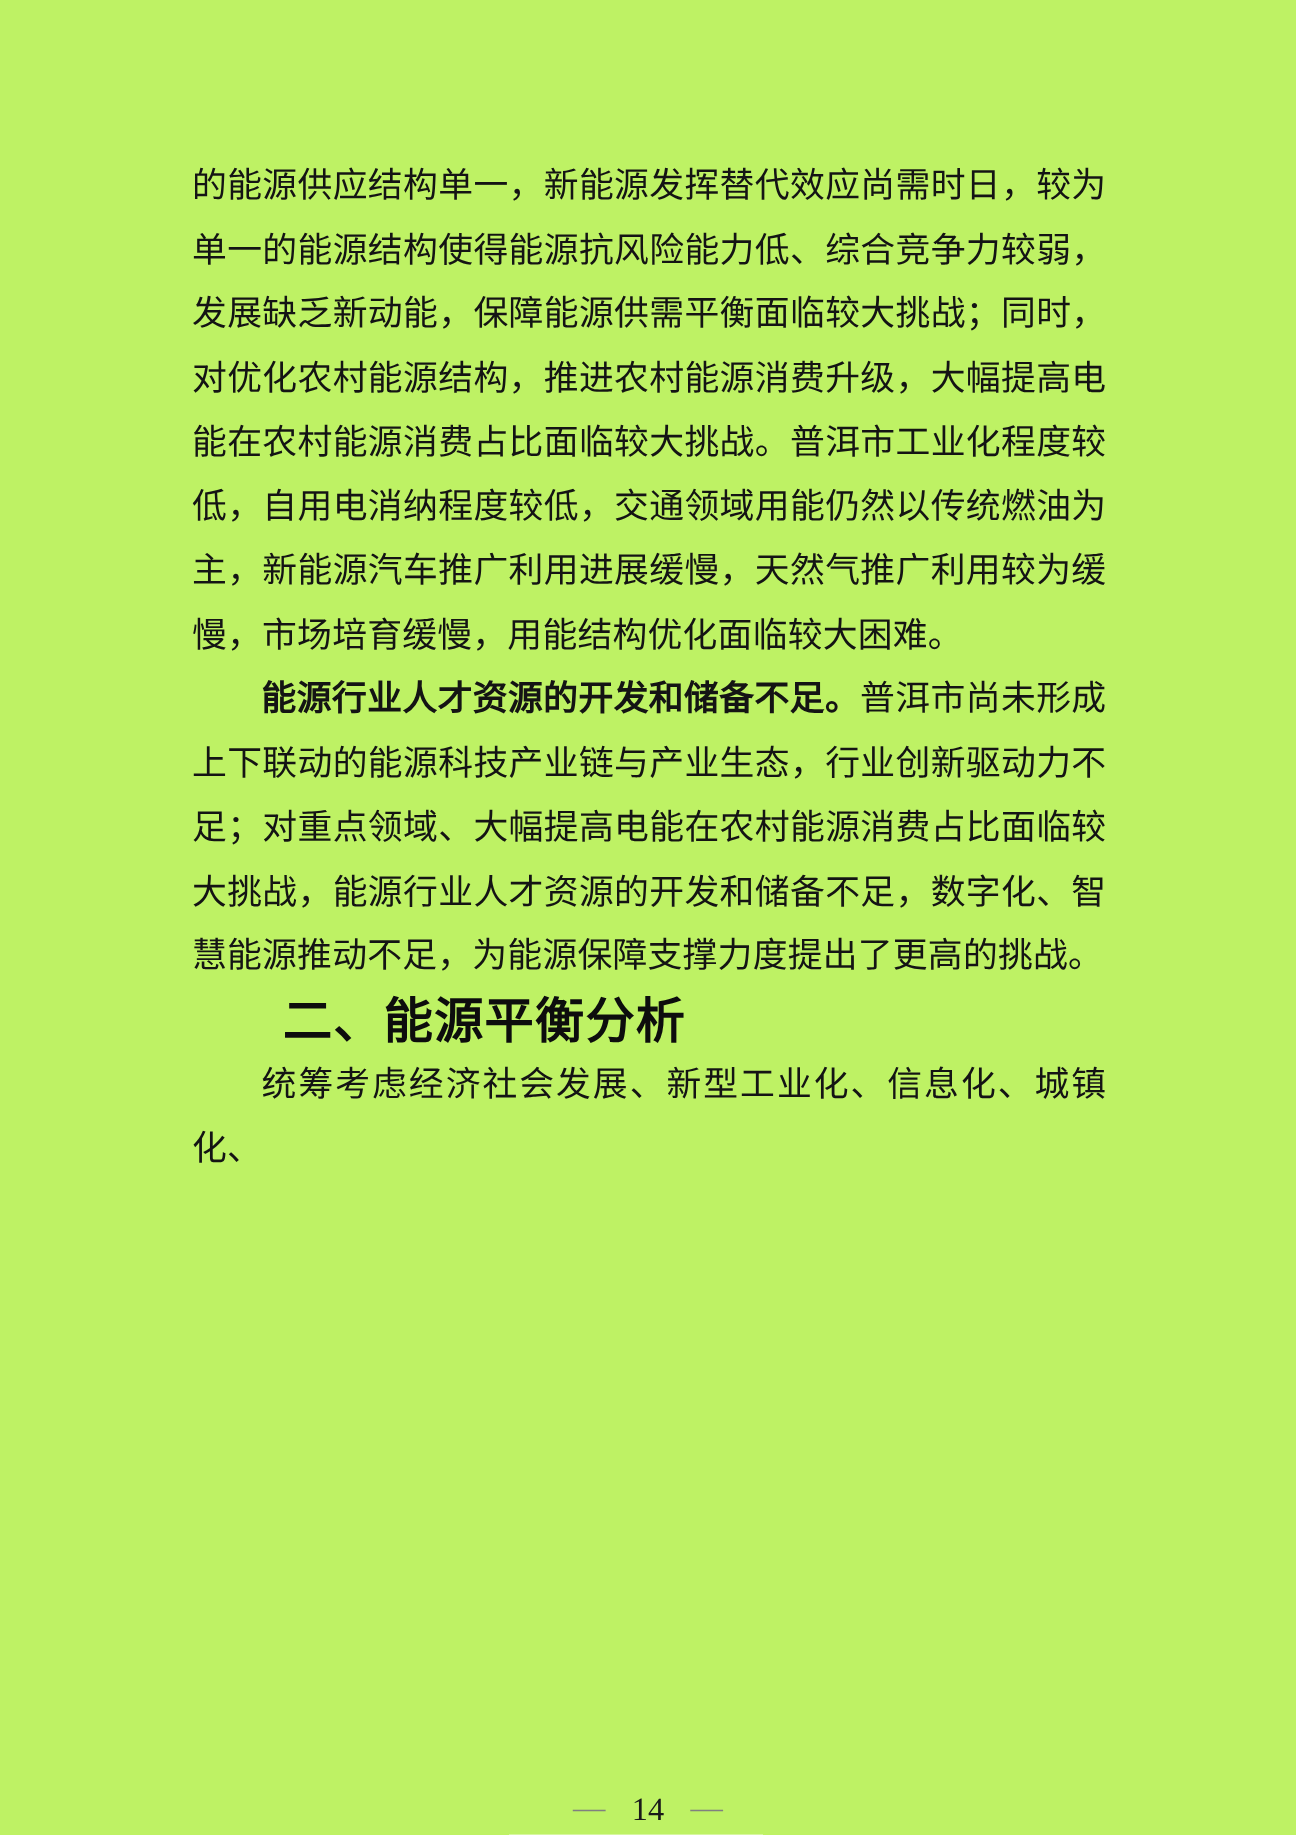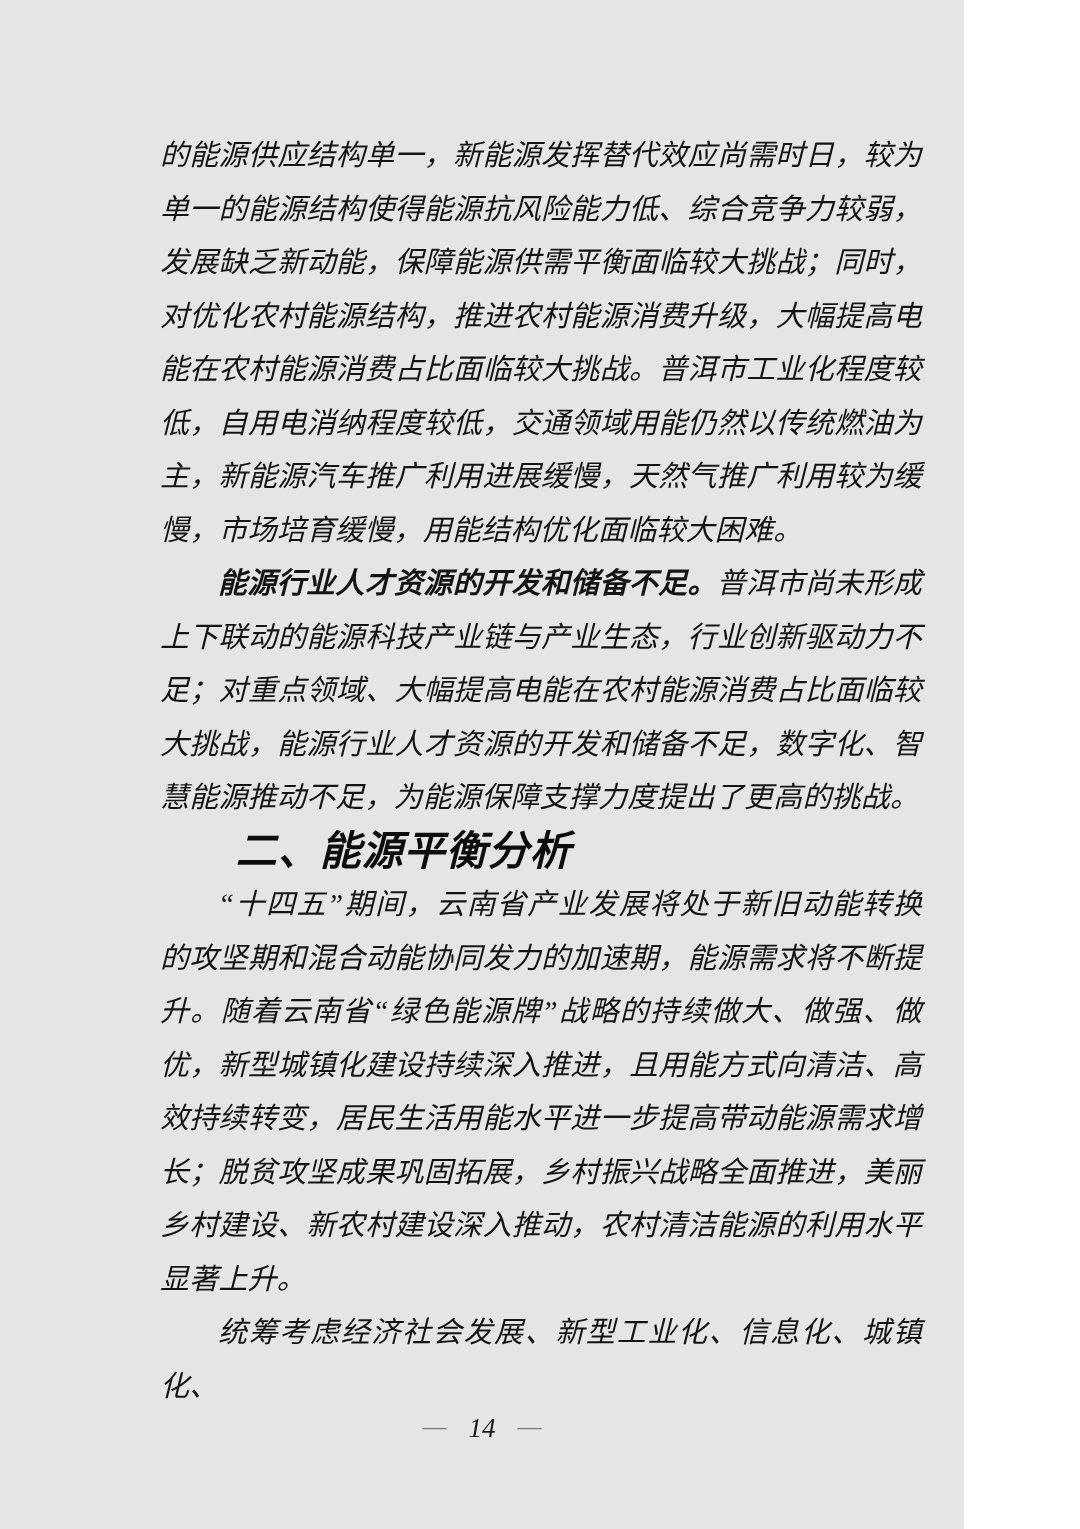--- a/index.html
+++ b/index.html
@@ -2,27 +2,26 @@
 <html lang="zh-CN"><head>
 <meta charset="utf-8">
 <style>
   html, body {
     margin: 0;
     padding: 0;
     background: #ffffff;
   }
   .page {
     position: relative;
-    width: 964px;
+    width: 1080px;
     height: 1529px;
-    background: #e5e5e5;
+    background: #bef264;
     overflow: hidden;
     font-family: "Liberation Serif", "DejaVu Serif", serif;
     color: #141414;
-    font-style: italic;
   }
   .content {
     position: absolute;
     left: 160px;
     top: 129px;
     width: 762px;
   }
   p.body-para {
     margin: 0;
     font-size: 29px;
@@ -52,21 +51,21 @@
     font-size: 29px;
     line-height: 53.5px;
     font-weight: bold;
     text-indent: 1.9em;
     letter-spacing: 2px;
     color: #0d0d0d;
   }
   .footer {
     position: absolute;
     left: 0;
-    top: 1406px;
+    top: 1486px;
     width: 100%;
     text-align: center;
     font-size: 27px;
     line-height: 44px;
     color: #1a1a1a;
   }
   .footer .dash {
     color: #808080;
     position: relative;
     top: -2px;
@@ -83,21 +82,20 @@
 <div class="page">
   <div class="content">
 
     <p class="body-para">的能源供应结构单一，新能源发挥替代效应尚需时日，较为单一的能源结构使得能源抗风险能力低、综合竞争力较弱，发展缺乏新动能，保障能源供需平衡面临较大挑战；同时，对优化农村能源结构，推进农村能源消费升级，大幅提高电能在农村能源消费占比面临较大挑战。普洱市工业化程度较低，自用电消纳程度较低，交通领域用能仍然以传统燃油为主，新能源汽车推广利用进展缓慢，天然气推广利用较为缓慢，市场培育缓慢，用能结构优化面临较大困难。</p>
 
     <p class="body-para indented"><span class="bold-lead">能源行业人才资源的开发和储备不足。</span><span>普洱市尚未形成上下联动的能源科技产业链与产业生态，行业创新驱动力不足；对重点领域、大幅提高电能在农村能源消费占比面临较大挑战，能源行业人才资源的开发和储备不足，数字化、智慧能源推动不足，为能源保障支撑力度提出了更高的挑战。</span></p>
 
     <p class="heading-1">二、能源平衡分析</p>
 
 
-    <p class="body-para indented">“十四五”期间，云南省产业发展将处于新旧动能转换的攻坚期和混合动能协同发力的加速期，能源需求将不断提升。随着云南省“绿色能源牌”战略的持续做大、做强、做优，新型城镇化建设持续深入推进，且用能方式向清洁、高效持续转变，居民生活用能水平进一步提高带动能源需求增长；脱贫攻坚成果巩固拓展，乡村振兴战略全面推进，美丽乡村建设、新农村建设深入推动，农村清洁能源的利用水平显著上升。</p>
 
     <p class="body-para indented">统筹考虑经济社会发展、新型工业化、信息化、城镇化、</p>
 
   </div>
 
   <div class="footer">
     <span class="dash">—</span><span class="page-num">14</span><span class="dash">—</span>
   </div>
 </div>
 

